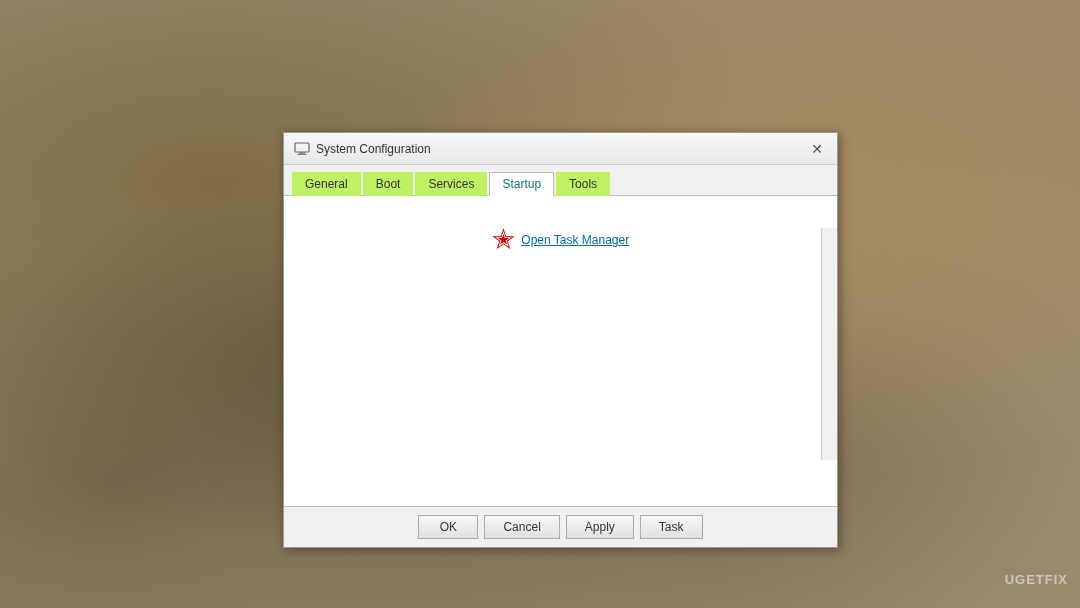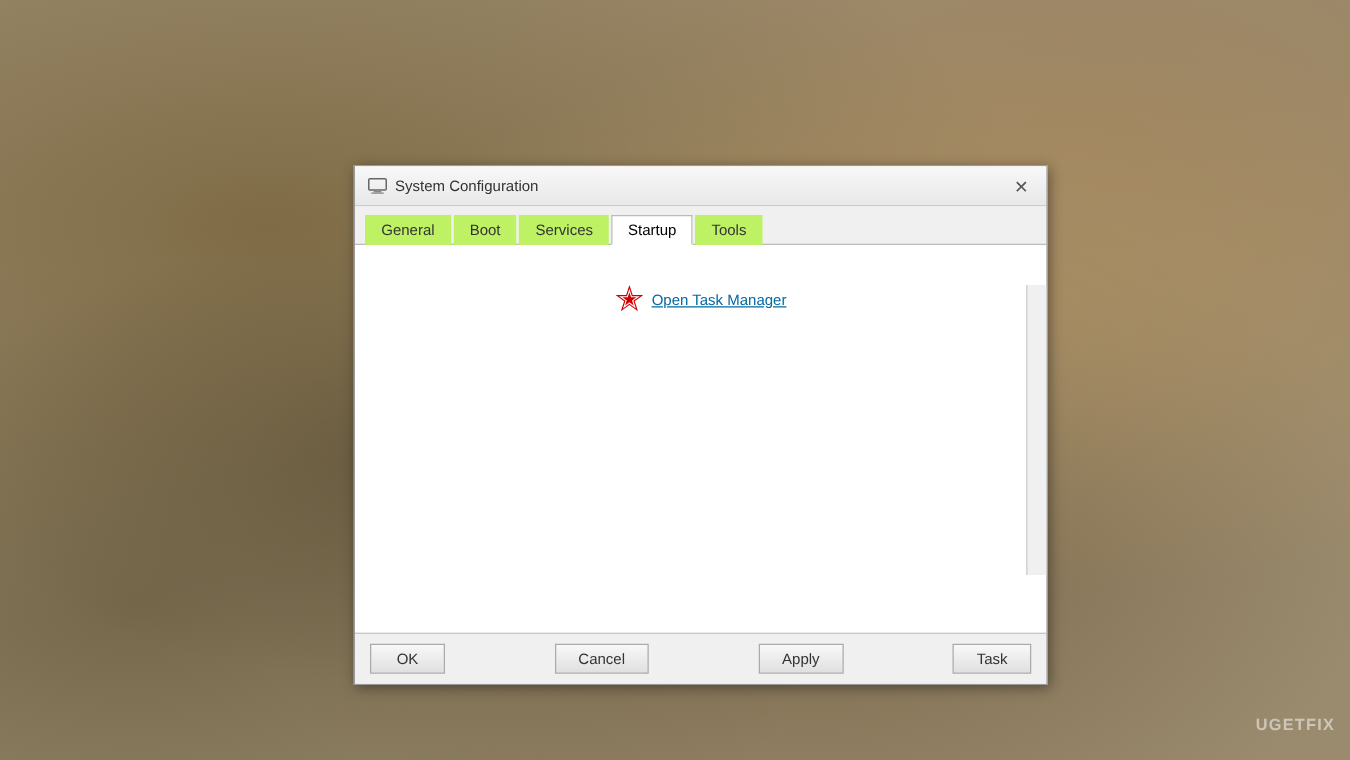--- a/index.html
+++ b/index.html
@@ -117,21 +117,21 @@
       border-bottom: none;
       background: #bef264;
       position: relative;
       top: 1px;
     }
 
     .tab.active {
       background: #ffffff;
       border-color: #bbb;
       border-bottom: 1px solid #ffffff;
-      color: #000000;
+      color: #0f766e;
       z-index: 1;
     }
 
     
     .content {
       background: #ffffff;
       padding: 30px 20px 20px 20px;
       min-height: 310px;
       display: flex;
       flex-direction: column;
@@ -176,21 +176,21 @@
       background: #f0f0f0;
       border-left: 1px solid #ccc;
     }
 
     
     .button-bar {
       background: #f0f0f0;
       border-top: 1px solid #bbb;
       padding: 8px 12px;
       display: flex;
-      justify-content: space-between;
+      justify-content: center;
       gap: 6px;
     }
 
     .btn {
       padding: 4px 18px;
       font-size: 12px;
       border: 1px solid #aaa;
       background: linear-gradient(to bottom, #f8f8f8, #e0e0e0);
       cursor: pointer;
       color: #333;

